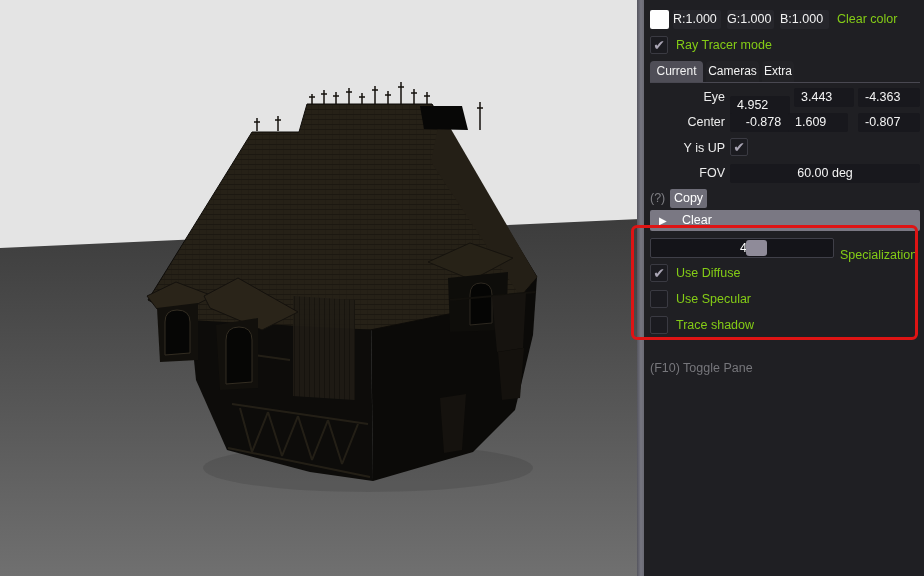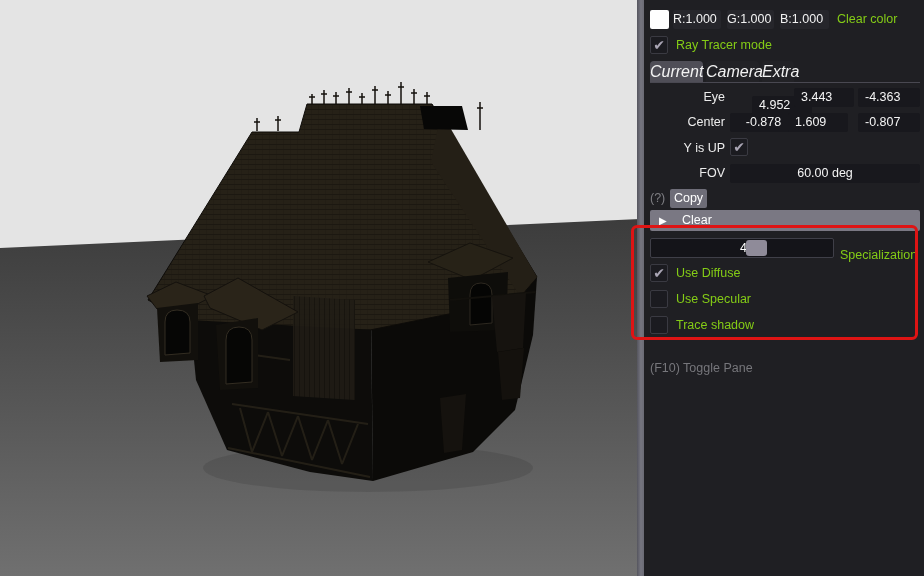--- a/index.html
+++ b/index.html
@@ -25,22 +25,22 @@
             border-radius:2px; }
   .drag-btn { top:10px; height:19px; background:#26262b; border-radius:2px;
               color:#f2f2f2; text-align:left; line-height:19px; }
   .lbl { color:#84cc16; }
   .dim { color:#7e7e83; }
 
   .checkbox { width:18px; height:18px; background:#1b1b20; border:1px solid #3a3a42;
               border-radius:2px; text-align:center; }
   .check-glyph { color:#a9a5b4; font-size:14px; line-height:16px; display:block; }
 
-  .tab { top:61px; height:21px; line-height:21px; text-align:center; font-size:16px;
-         border-radius:4px 4px 0 0; color:#f2f2f2;font-style:italic; }
+  .tab { top:61px; height:21px; line-height:21px; text-align:center; font-size:12px;
+         border-radius:4px 4px 0 0; color:#f2f2f2; }
   .tab.active { background:#4f4e57; }
   .tab.inactive { background:#222226; }
   .tab-underline { top:82px; left:6px; width:270px; height:1px; background:#494851; }
 
   .row-label { left:0; width:81px; height:19px; line-height:19px; text-align:right; }
   .field { height:19px; background:#18181d; border-radius:2px; line-height:19px;
            padding-left:7px; color:#f4f4f4; }
   .field.centered { text-align:center; padding-left:0; }
 
   .copy-btn { left:26px; top:189px; width:37px; height:19px; background:#6e6d78;
@@ -166,21 +166,21 @@
       <span class="check-glyph">✔</span>
     </div>
     <div class="abs lbl" style="left:32px;top:36px;line-height:18px;">Ray Tracer mode</div>
 
     <div class="abs tab active" style="left:6px;width:53px;">Current</div>
     <div class="abs tab inactive" style="left:62px;width:53px;">Cameras</div>
     <div class="abs tab inactive" style="left:118px;width:32px;">Extra</div>
     <div class="abs tab-underline"></div>
 
     <div class="abs row-label" style="top:88px;text-align:right;">Eye</div>
-    <div class="abs field" style="left:86px;top:96px;width:60px;margin-left:22px;">4.952</div>
+    <div class="abs field" style="left:86px;top:96px;width:60px;">4.952</div>
     <div class="abs field" style="left:150px;top:88px;width:60px;">3.443</div>
     <div class="abs field" style="left:214px;top:88px;width:62px;">-4.363</div>
 
     <div class="abs row-label" style="top:113px;">Center</div>
     <div class="abs field" style="left:86px;top:113px;width:60px;text-align:center;">-0.878</div>
     <div class="abs field" style="left:144px;top:113px;width:60px;">1.609</div>
     <div class="abs field" style="left:214px;top:113px;width:62px;">-0.807</div>
 
     <div class="abs row-label" style="top:139px;">Y is UP</div>
     <div class="abs checkbox" style="left:86px;top:138px;">

